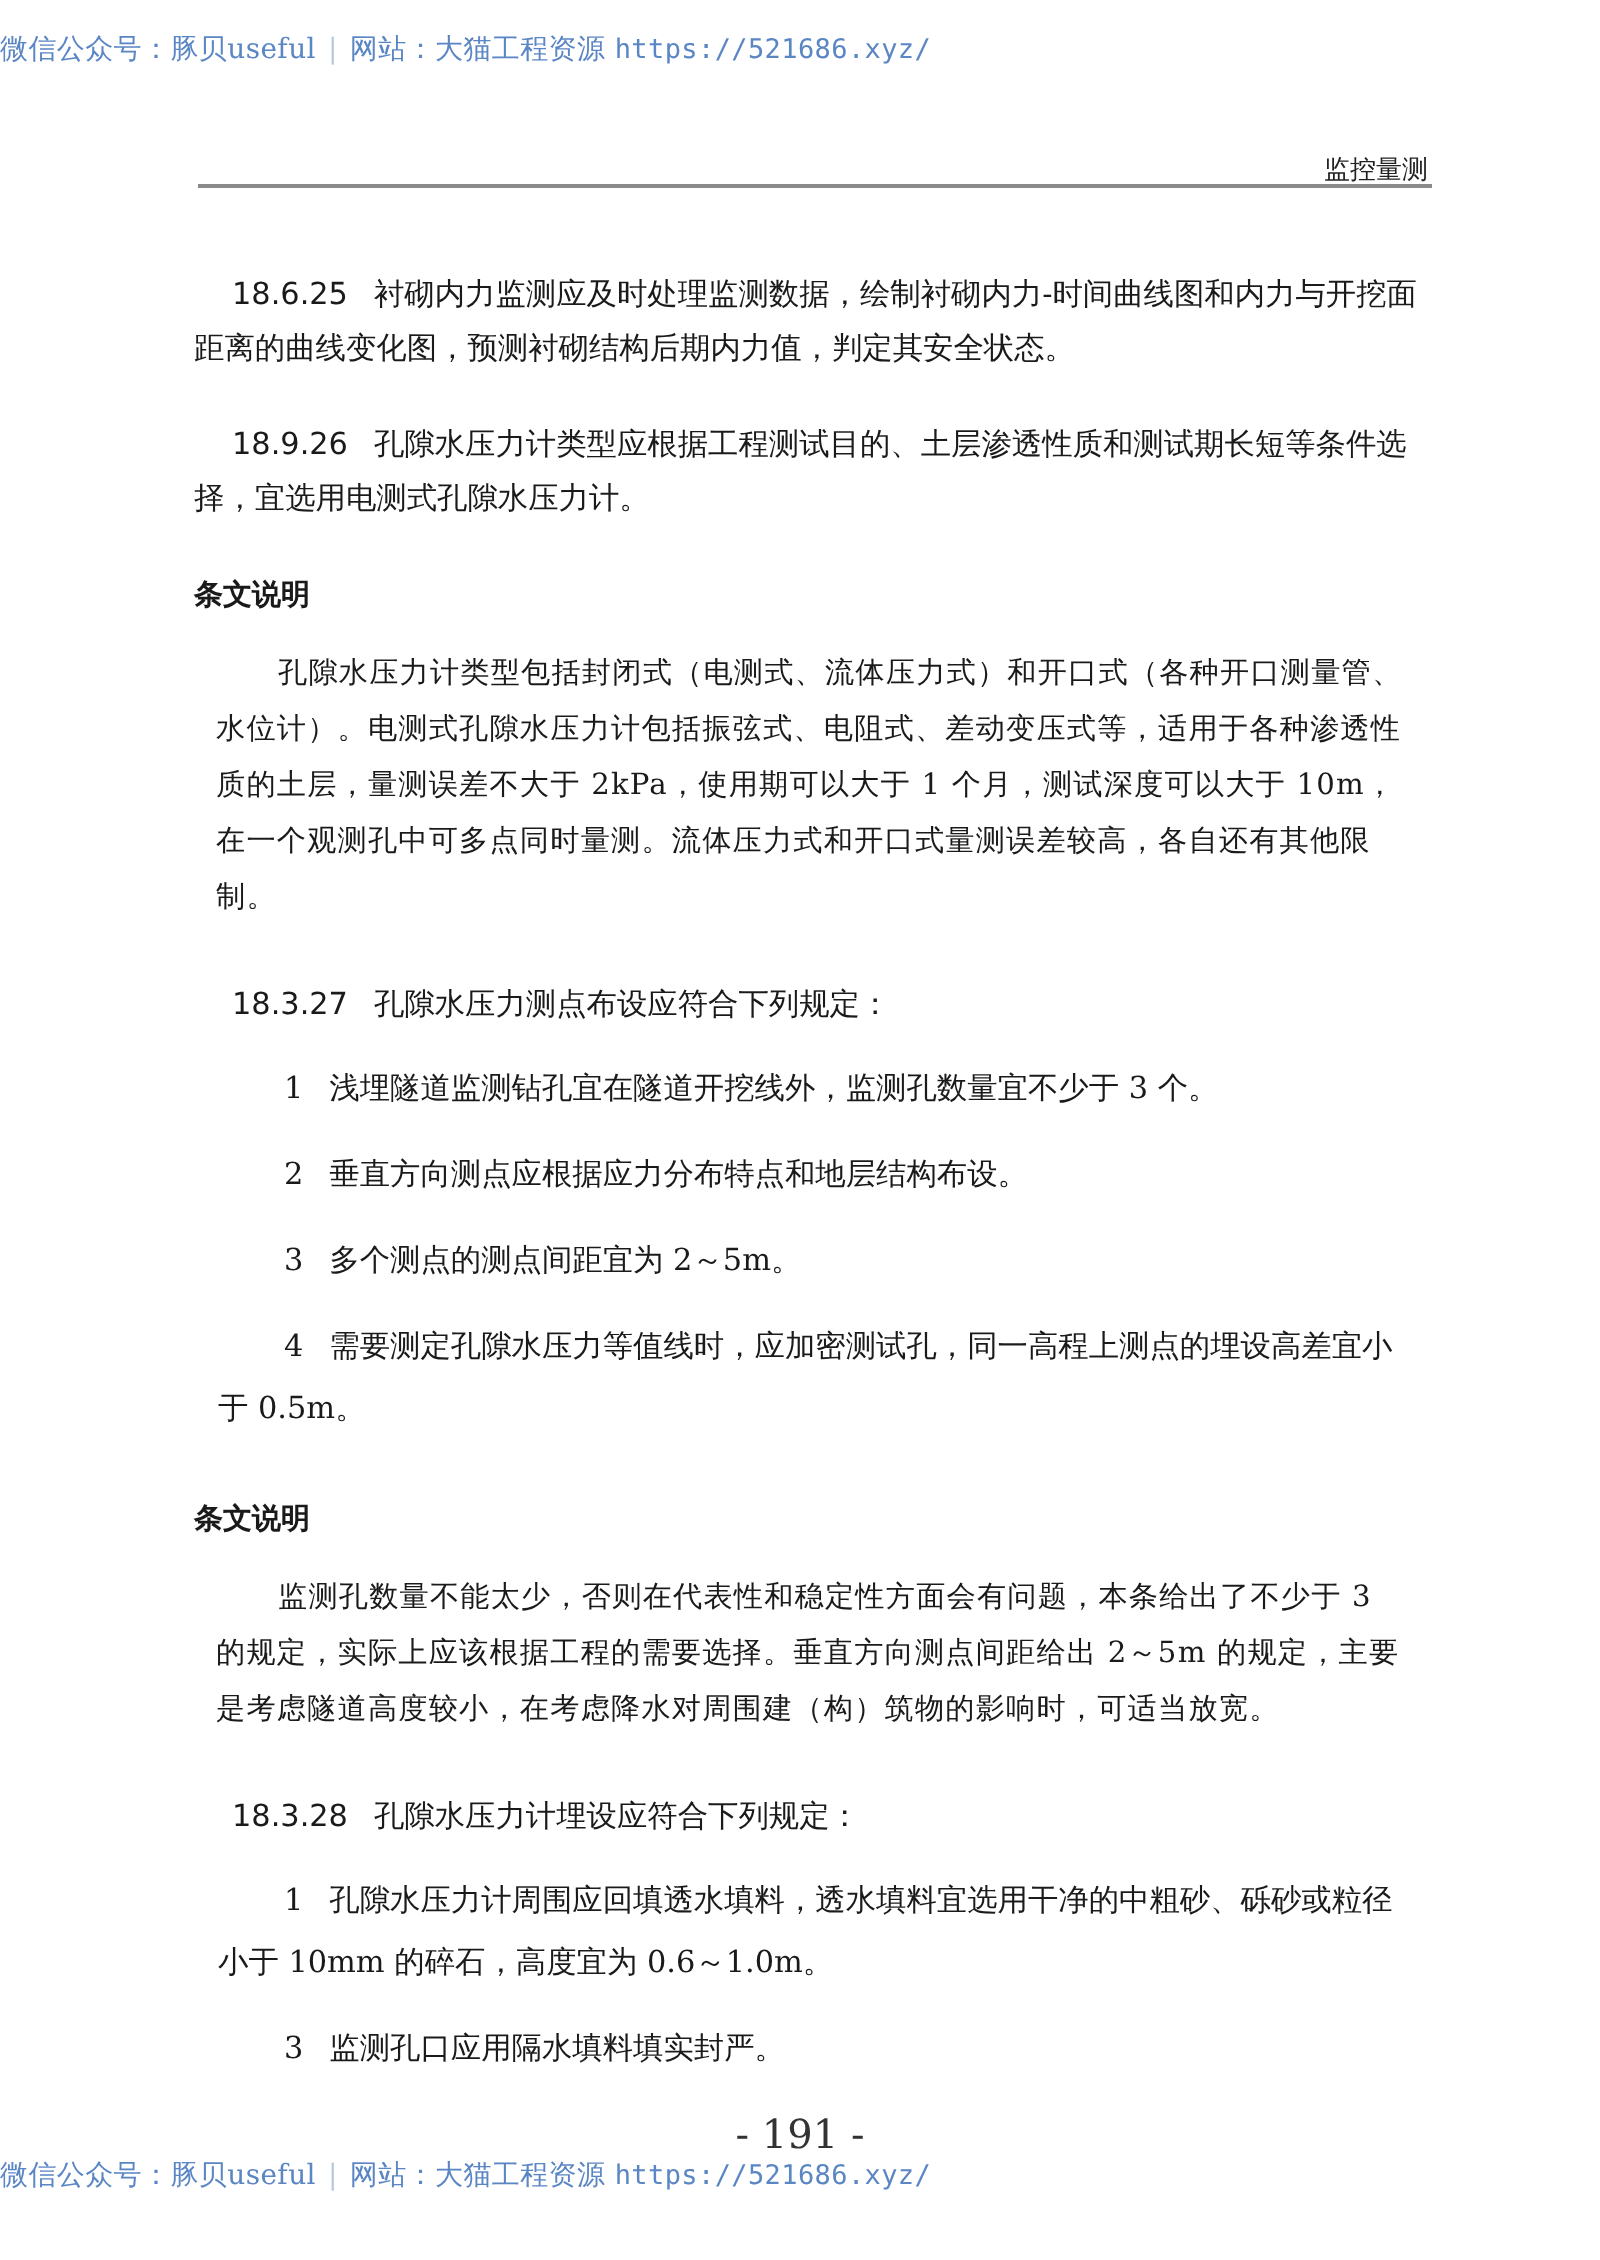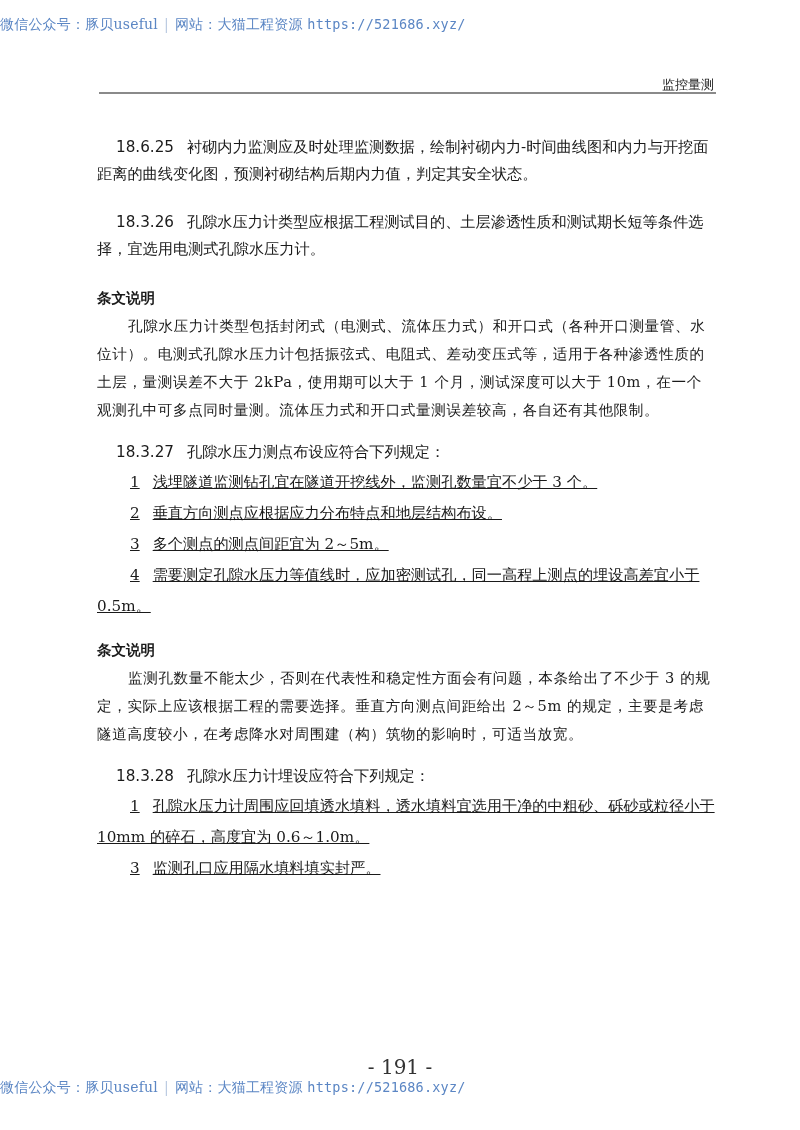--- a/index.html
+++ b/index.html
@@ -36,22 +36,22 @@
     .clause .num {
       font-family: "DejaVu Sans", "Liberation Sans", sans-serif;
       margin-right: 13px;
     }
     .gap-lg { height: 21px; }
     .gap-md { height: 14px; }
     .explain-title {
       font-family: "DejaVu Sans", "Liberation Sans", sans-serif;
       font-weight: bold; font-size: 14.5px; margin: 0; line-height: 28px;
     }
-    .explain-body { margin: 0; text-indent: 31px; font-size: 14.6px; line-height: 28px; letter-spacing: 0.6px; }
-    .item { margin: 0; text-indent: 33px; line-height: 31px; text-decoration: underline; }
+    .explain-body { margin: 11px; text-indent: 31px; font-size: 14.6px; line-height: 28px; letter-spacing: 0.6px; }
+    .item { margin: 12px; text-indent: 33px; line-height: 31px; }
     .item .n { margin-right: 13px; }
     .sub { line-height: 29px; }
 
     .page-num {
       position: absolute; top: 1055px; left: 0; width: 800px; text-align: center;
       font-size: 20px; color: #333;
     }
   </style>
 </head>
 <body>
@@ -67,21 +67,21 @@
 <div class="content">
 
   <div class="gap-lg"></div>
 
   <p class="clause">
     <span class="num">18.6.25</span><span>衬砌内力监测应及时处理监测数据，绘制衬砌内力-时间曲线图和内力与开挖面距离的曲线变化图，预测衬砌结构后期内力值，判定其安全状态。</span>
   </p>
   <div class="gap-lg"></div>
 
   <p class="clause">
-    <span class="num">18.3.26</span><span>孔隙水压力计类型应根据工程测试目的、土层渗透性质和测试期长短等条件选择，宜选用电测式孔隙水压力计。</span>
+    <span class="num">18.9.26</span><span>孔隙水压力计类型应根据工程测试目的、土层渗透性质和测试期长短等条件选择，宜选用电测式孔隙水压力计。</span>
   </p>
   <div class="gap-lg"></div>
 
   <p class="explain-title">条文说明</p>
   <p class="explain-body">孔隙水压力计类型包括封闭式（电测式、流体压力式）和开口式（各种开口测量管、水位计）。电测式孔隙水压力计包括振弦式、电阻式、差动变压式等，适用于各种渗透性质的土层，量测误差不大于 2kPa，使用期可以大于 1 个月，测试深度可以大于 10m，在一个观测孔中可多点同时量测。流体压力式和开口式量测误差较高，各自还有其他限制。</p>
   <div class="gap-md"></div>
 
   <p class="clause sub">
     <span class="num">18.3.27</span><span>孔隙水压力测点布设应符合下列规定：</span>
   </p>

